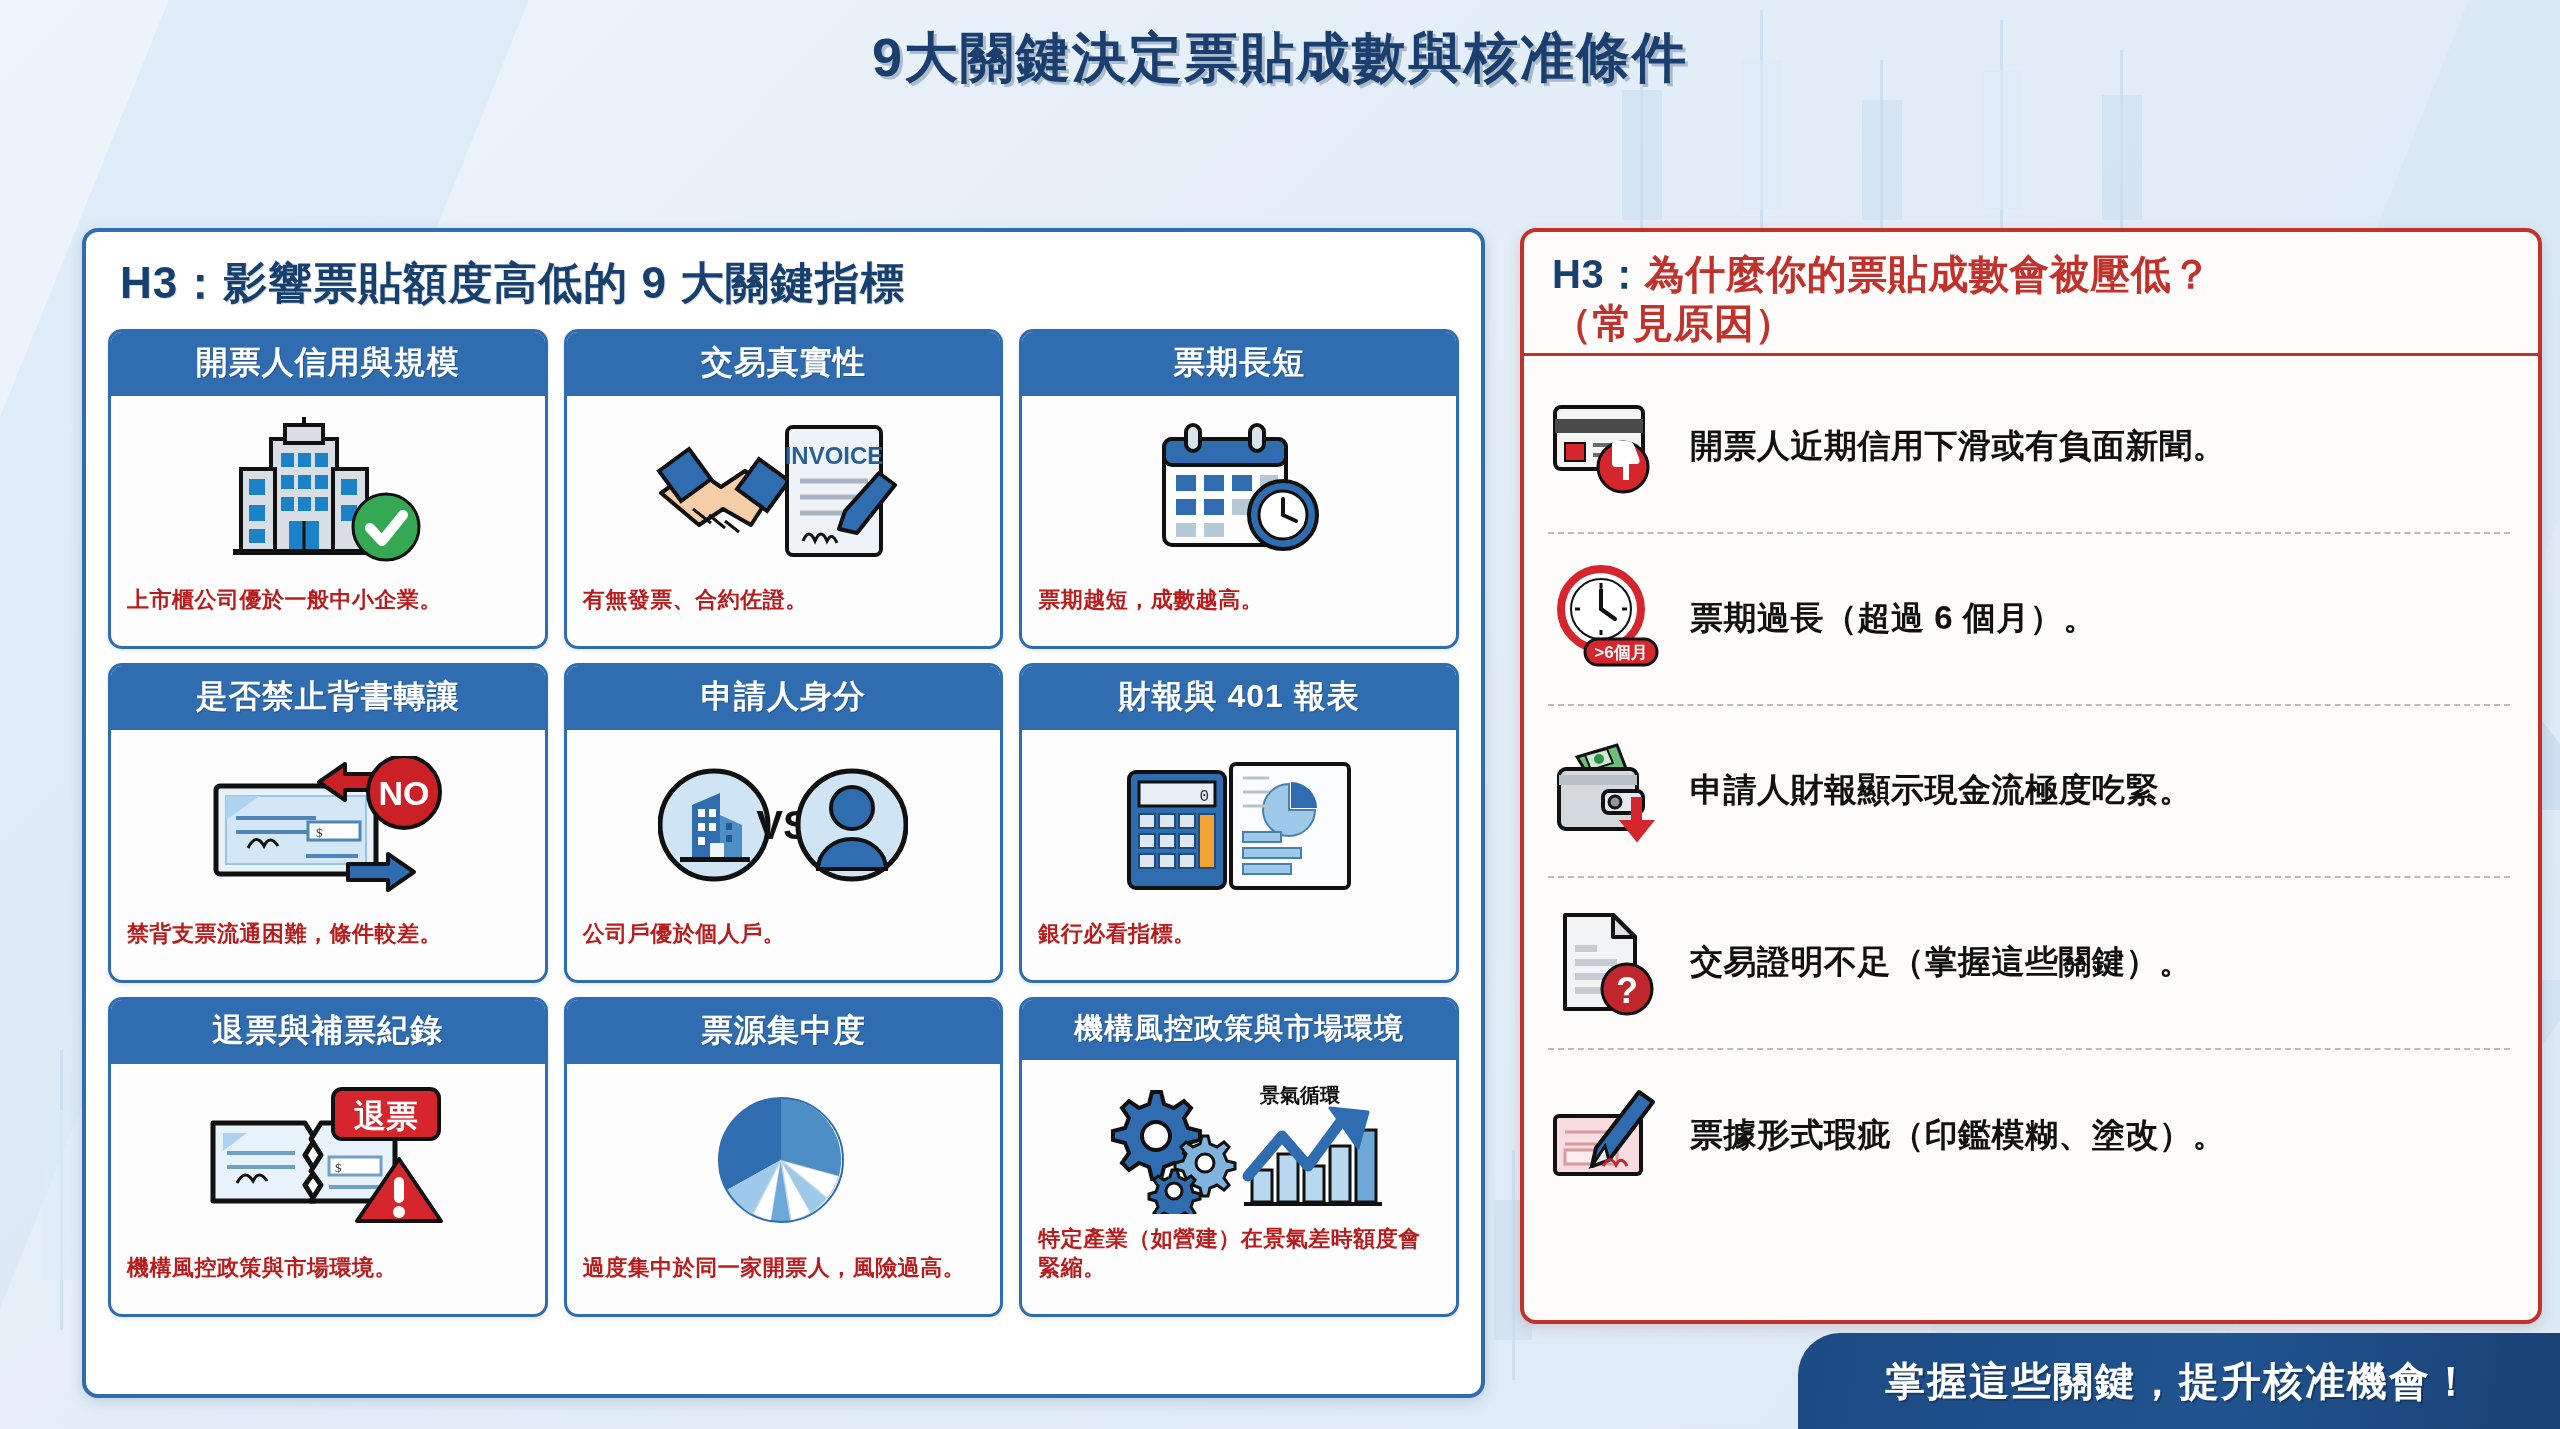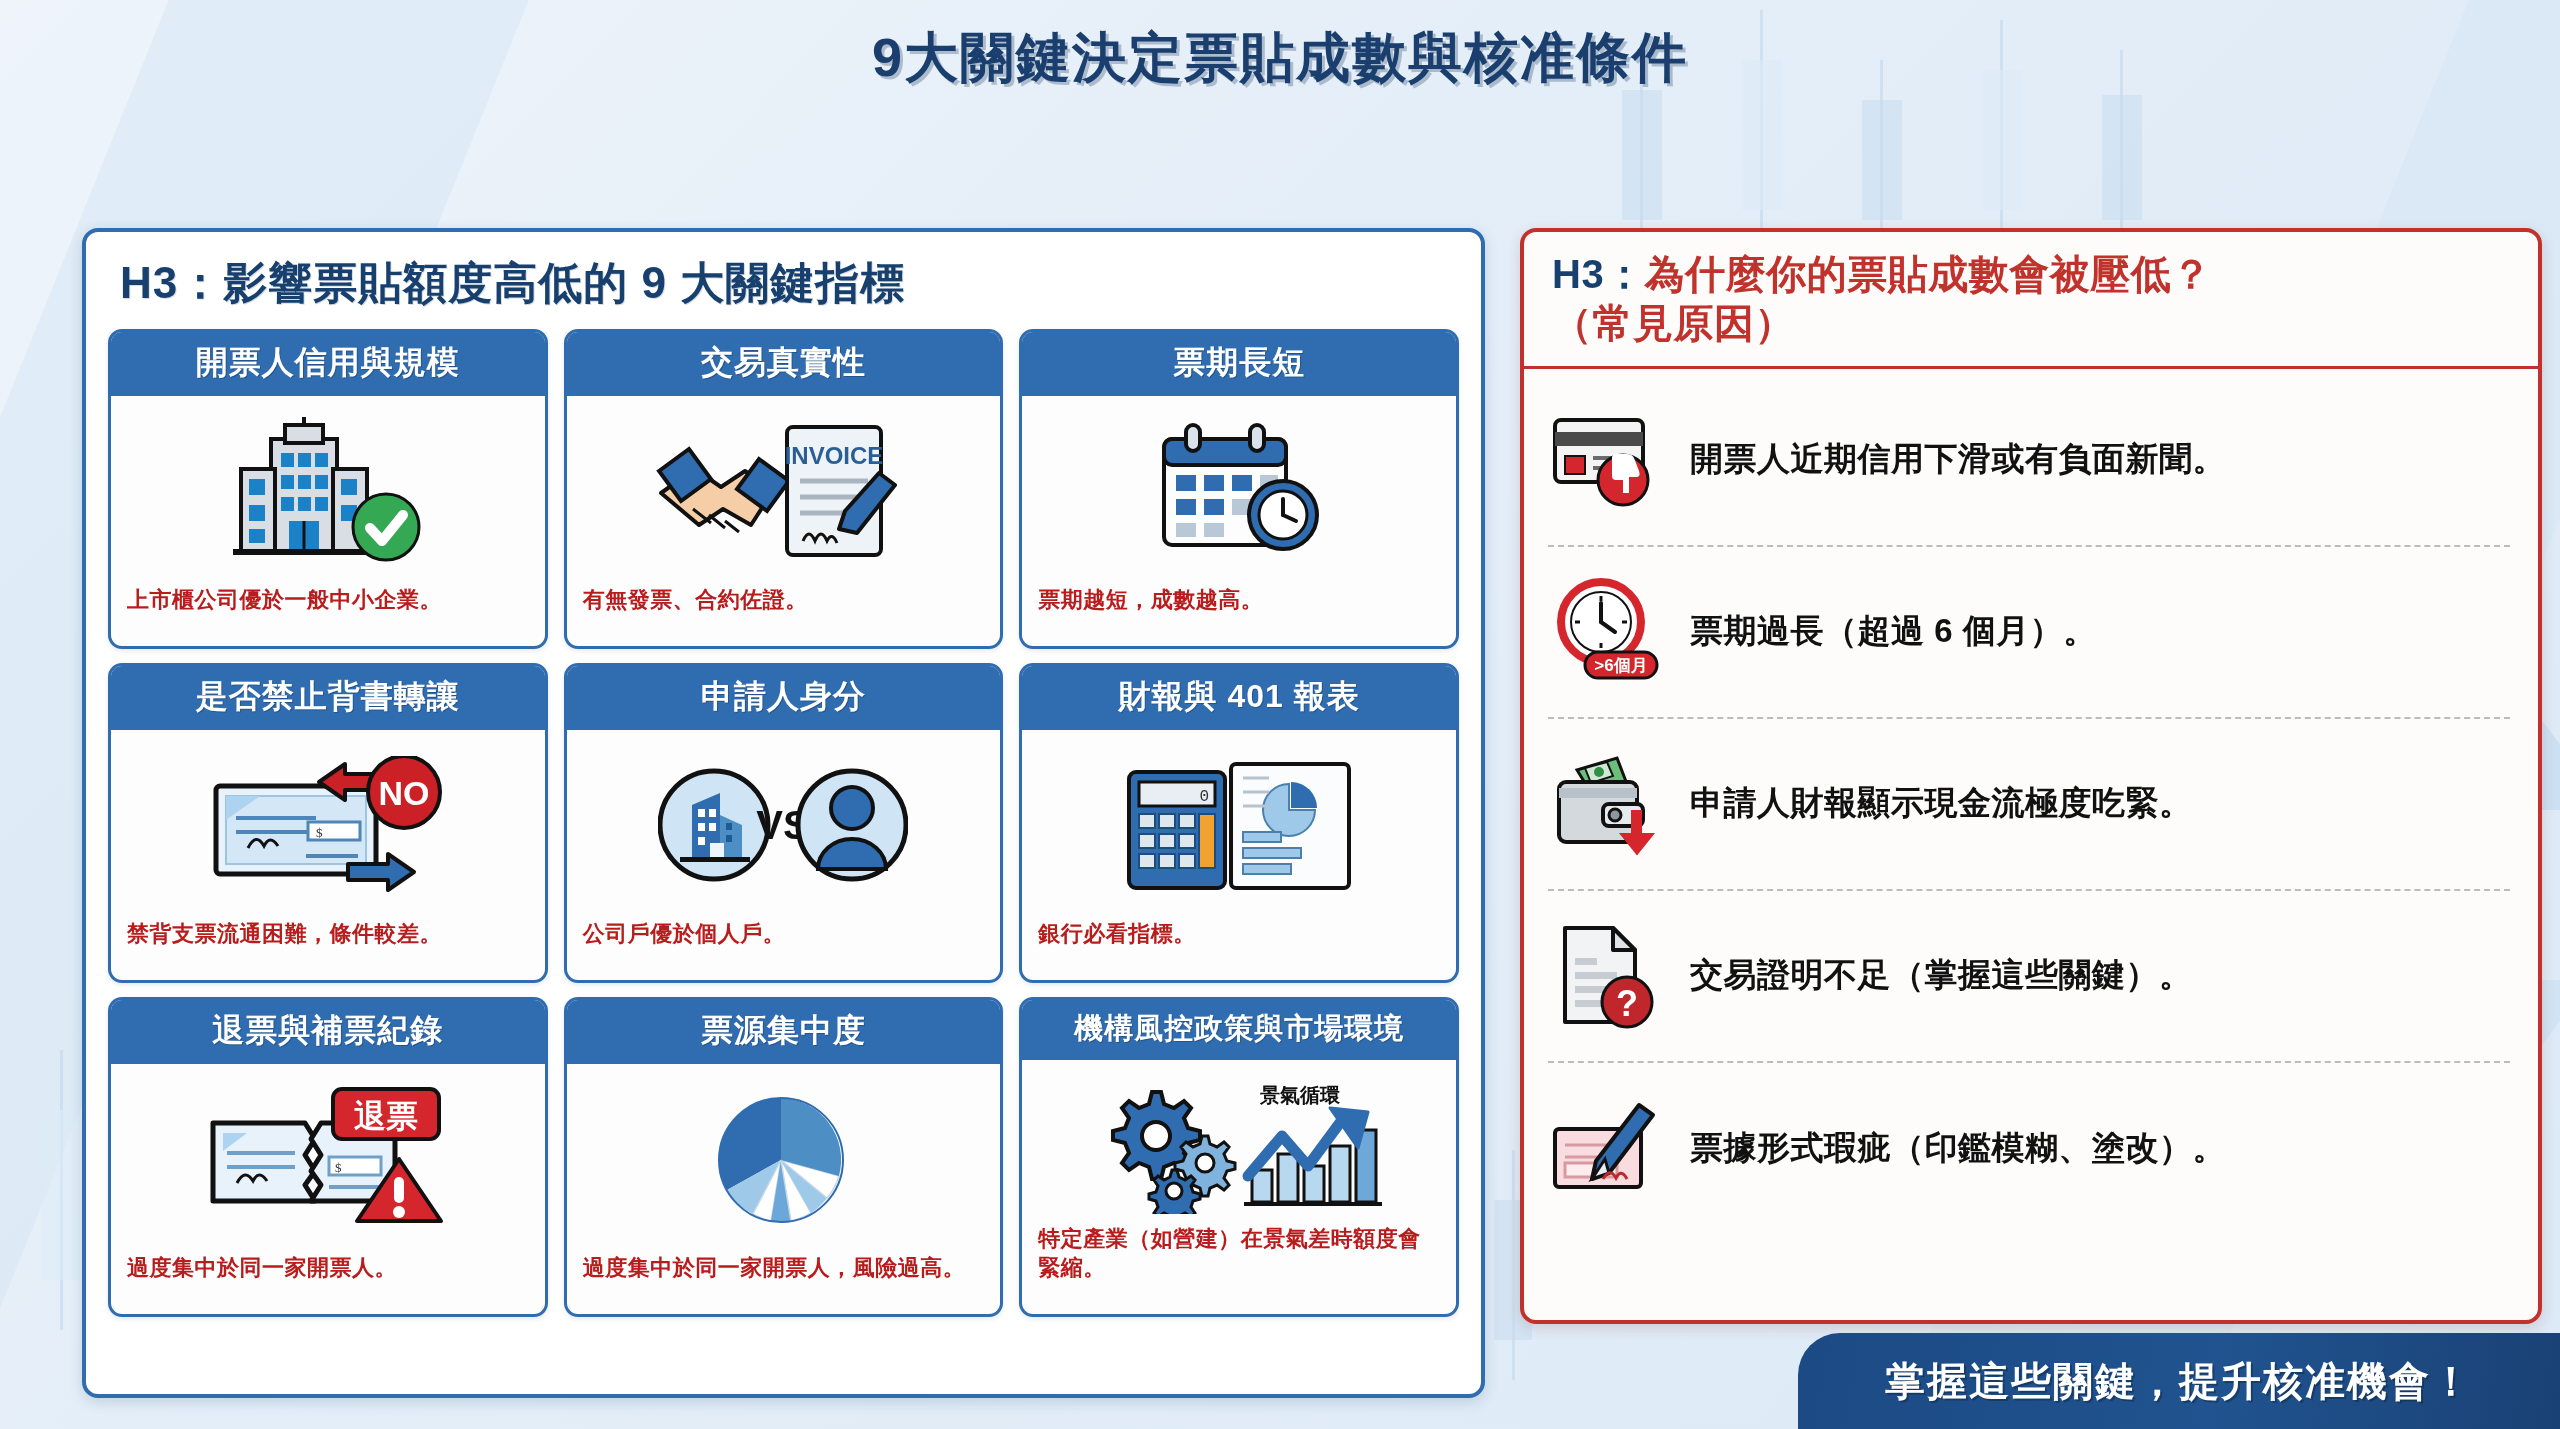--- a/index.html
+++ b/index.html
@@ -56,21 +56,21 @@
     padding:0 16px 32px;letter-spacing:.5px;
   }
 
   
   .right-panel{
     position:absolute;left:1520px;top:228px;width:1022px;height:1096px;z-index:5;
     background:#fdfcfb;border:4px solid #c0322b;border-radius:16px;box-sizing:border-box;
     box-shadow:0 4px 14px rgba(120,35,30,.16);
   }
   .right-panel-head{
-    padding:18px 26px 18px 28px;font-size:40px;font-weight:bold;line-height:1.22;
+    padding:18px 26px 5px 28px;font-size:40px;font-weight:bold;line-height:1.22;
     border-bottom:3px solid #c0322b;letter-spacing:.5px;
   }
   .rp-h3{color:#17406f;}
   .rp-red{color:#c0322b;}
   .rp-list{padding:6px 28px 0 24px;}
   .rp-item{
     display:flex;align-items:center;gap:24px;height:172px;box-sizing:border-box;
     border-bottom:2px dashed #bcbcbc;
   }
   .rp-item:last-child{border-bottom:none;}
@@ -313,21 +313,21 @@
           <rect x="126" y="72" width="52" height="18" fill="#fff" stroke="#6fa0c9" stroke-width="3"></rect>
           <text x="132" y="87" font-size="13" fill="#333" font-family="'Liberation Serif',serif">$</text>
           <path d="M34 98 q8 -15 16 -2 q6 -12 14 0" stroke="#111" stroke-width="3" fill="none"></path>
           <rect x="130" y="4" width="106" height="50" rx="9" fill="#d6262d" stroke="#111" stroke-width="4"></rect>
           <text x="183" y="42" font-size="32" font-weight="bold" fill="#fff" text-anchor="middle" font-family="'Liberation Sans',sans-serif">退票</text>
           <path d="M196 74 l42 62 l-84 0 z" fill="#d6262d" stroke="#111" stroke-width="4" stroke-linejoin="round"></path>
           <rect x="191" y="92" width="10" height="26" rx="5" fill="#fff"></rect>
           <circle cx="196" cy="127" r="6" fill="#fff"></circle>
         </svg>
       </div>
-      <div class="card-cap">過度集中於同一家開票人。</div>
+      <div class="card-cap">機構風控政策與市場環境。</div>
     </div>
 
     <div class="card">
       <div class="card-head">票源集中度</div>
       <div class="card-icon">
         <svg width="180" height="140" viewBox="0 0 180 140">
           <path d="M88 70 L88 8 A62 62 0 0 0 34 100 Z" fill="#2f6cb0"></path>
           <path d="M88 70 L34 100 A62 62 0 0 0 60 124 Z" fill="#9fc9e8"></path>
           <path d="M88 70 L60 124 A62 62 0 0 0 78 131 Z" fill="#ffffff" stroke="#c6d8e6" stroke-width="1.5"></path>
           <path d="M88 70 L78 131 A62 62 0 0 0 98 131 Z" fill="#6ba7d8"></path>

